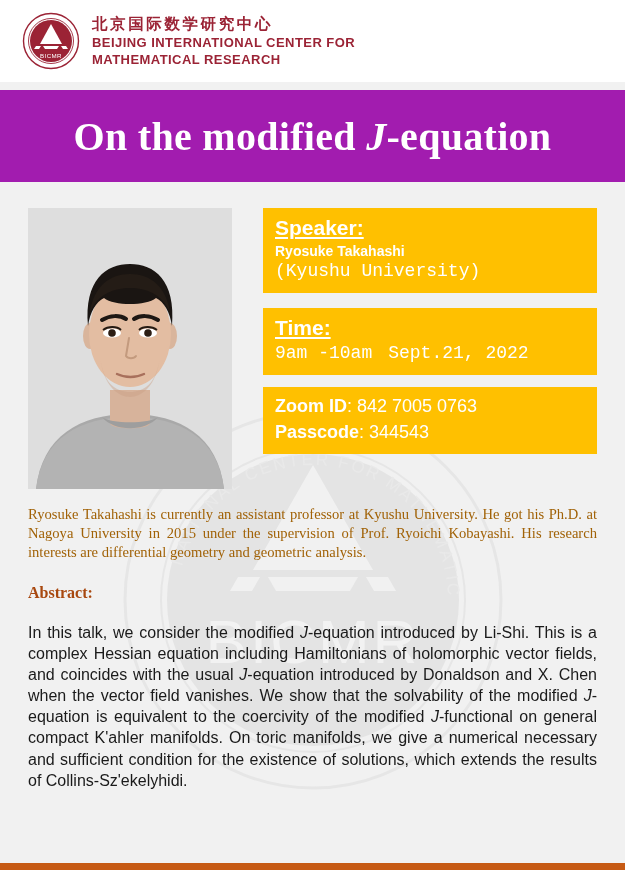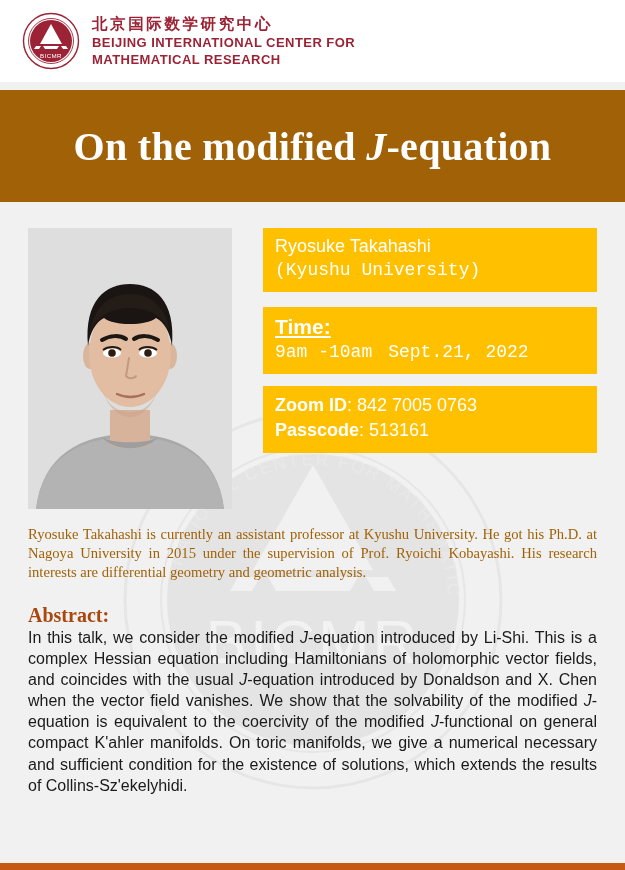--- a/index.html
+++ b/index.html
@@ -65,22 +65,22 @@
     pointer-events: none;
     opacity: 1;
   }
 
   
   .title-banner {
     position: relative;
     z-index: 3;
     margin-top: 8px;
     width: 100%;
-    height: 112px;
-    background: #a16207;
+    height: 92px;
+    background: #a21caf;
     display: flex;
     align-items: center;
     justify-content: center;
   }
   .title-text {
     font-family: "Liberation Serif", serif;
     font-size: 40px;
     font-weight: bold;
     color: #ffffff;
     letter-spacing: 0.3px;
@@ -127,22 +127,22 @@
   .box-speaker { margin-bottom: 15px; }
   .box-time    { margin-bottom: 12px; }
   .label-head {
     font-size: 21px;
     font-weight: bold;
     text-decoration: underline;
     line-height: 1.28;
     display: inline-block;
   }
   .line-bold {
-    font-size: 18px;
-    font-weight: normal;
+    font-size: 14px;
+    font-weight: bold;
     line-height: 1.33;
   }
   .line-reg {
     font-size: 18px;
     font-weight: normal;
     line-height: 1.33;
     font-family: Liberation Mono, monospace;
   }
   .kv {
     font-size: 18px;
@@ -156,25 +156,25 @@
   .bio {
     font-family: "Liberation Serif", serif;
     font-size: 14.6px;
     line-height: 1.30;
     color: #a16207;
     text-align: justify;
     margin-top: 16px;
   }
   .abstract-head {
     font-family: "Liberation Serif", serif;
-    font-size: 20px;
+    font-size: 16px;
     font-weight: bold;
     color: #a8480f;
     margin-top: 22px;
-    margin-bottom: 0;
+    margin-bottom: 20px;
   }
   .abstract-body {
     font-family: Liberation Sans, sans-serif;
     font-size: 16px;
     line-height: 1.32;
     color: #1a1a1a;
     text-align: justify;
   }
   .abstract-body .ital, .bio .ital { font-style: italic; }
 
@@ -286,37 +286,38 @@
         <path d="M 89 166 C 97 170 108 170 116 166" stroke="#a8705c" stroke-width="2.4" fill="none" stroke-linecap="round"></path>
 
         <path d="M 72 150 C 76 178 90 189 102 189 C 114 189 128 178 132 150
                  C 128 176 116 184 102 184 C 88 184 76 176 72 150 Z" fill="#c9a085" opacity="0.45"></path>
       </svg>
     </div>
 
     <div class="info-col">
 
       <div class="info-box box-speaker">
+        <div class="label-head">Speaker:</div>
         <div class="line-bold">Ryosuke Takahashi</div>
         <div class="line-reg">(Kyushu University)</div>
       </div>
 
       <div class="info-box box-time">
         <div class="label-head">Time:</div>
         <div class="line-reg">
           <span>9am -10am</span><span class="time-gap"></span><span>Sept.21, 2022</span>
         </div>
       </div>
 
       <div class="info-box box-zoom">
         <div class="kv">
           <b>Zoom ID</b><span>: 842 7005 0763</span>
         </div>
         <div class="kv">
-          <b>Passcode</b><span>: 513161</span>
+          <b>Passcode</b><span>: 344543</span>
         </div>
       </div>
 
     </div>
   </div>
 
   <div class="bio">Ryosuke Takahashi is currently an assistant professor at Kyushu University. He got his Ph.D. at Nagoya University in 2015 under the supervision of Prof. Ryoichi Kobayashi. His research interests are differential geometry and geometric analysis.</div>
 
   <div class="abstract-head">Abstract:</div>
   <div class="abstract-body"><span>In this talk, we consider the modified </span><span class="ital">J</span><span>-equation introduced by Li-Shi. This is a complex Hessian equation including Hamiltonians of holomorphic vector fields, and coincides with the usual </span><span class="ital">J</span><span>-equation introduced by Donaldson and X. Chen when the vector field vanishes. We show that the solvability of the modified </span><span class="ital">J</span><span>-equation is equivalent to the coercivity of the modified </span><span class="ital">J</span><span>-functional on general compact K'ahler manifolds. On toric manifolds, we give a numerical necessary and sufficient condition for the existence of solutions, which extends the results of Collins-Sz'ekelyhidi.</span></div>

